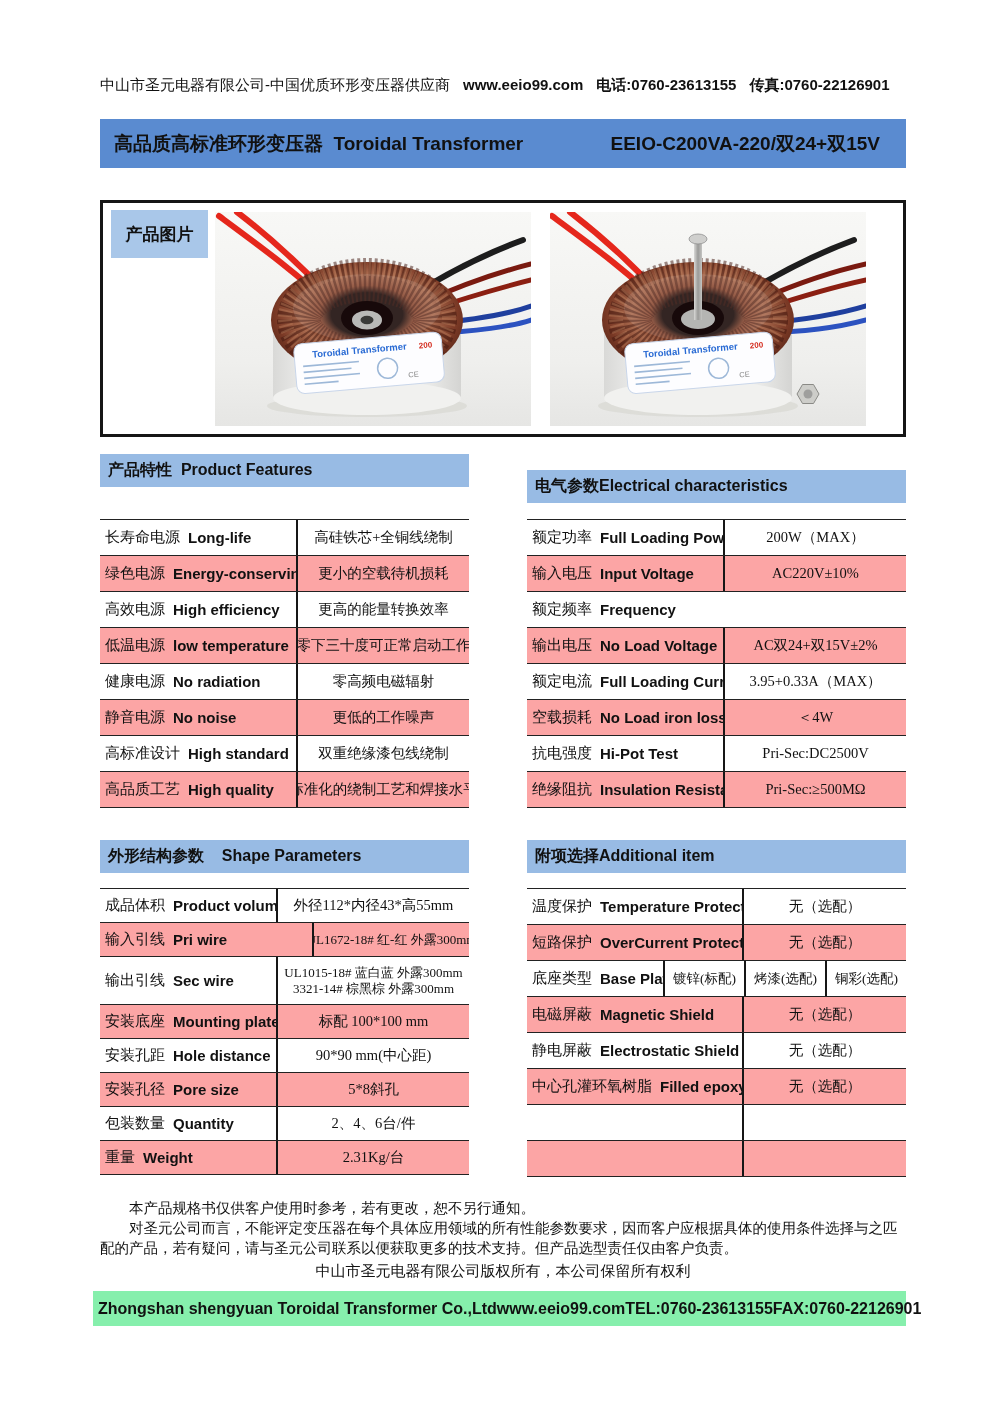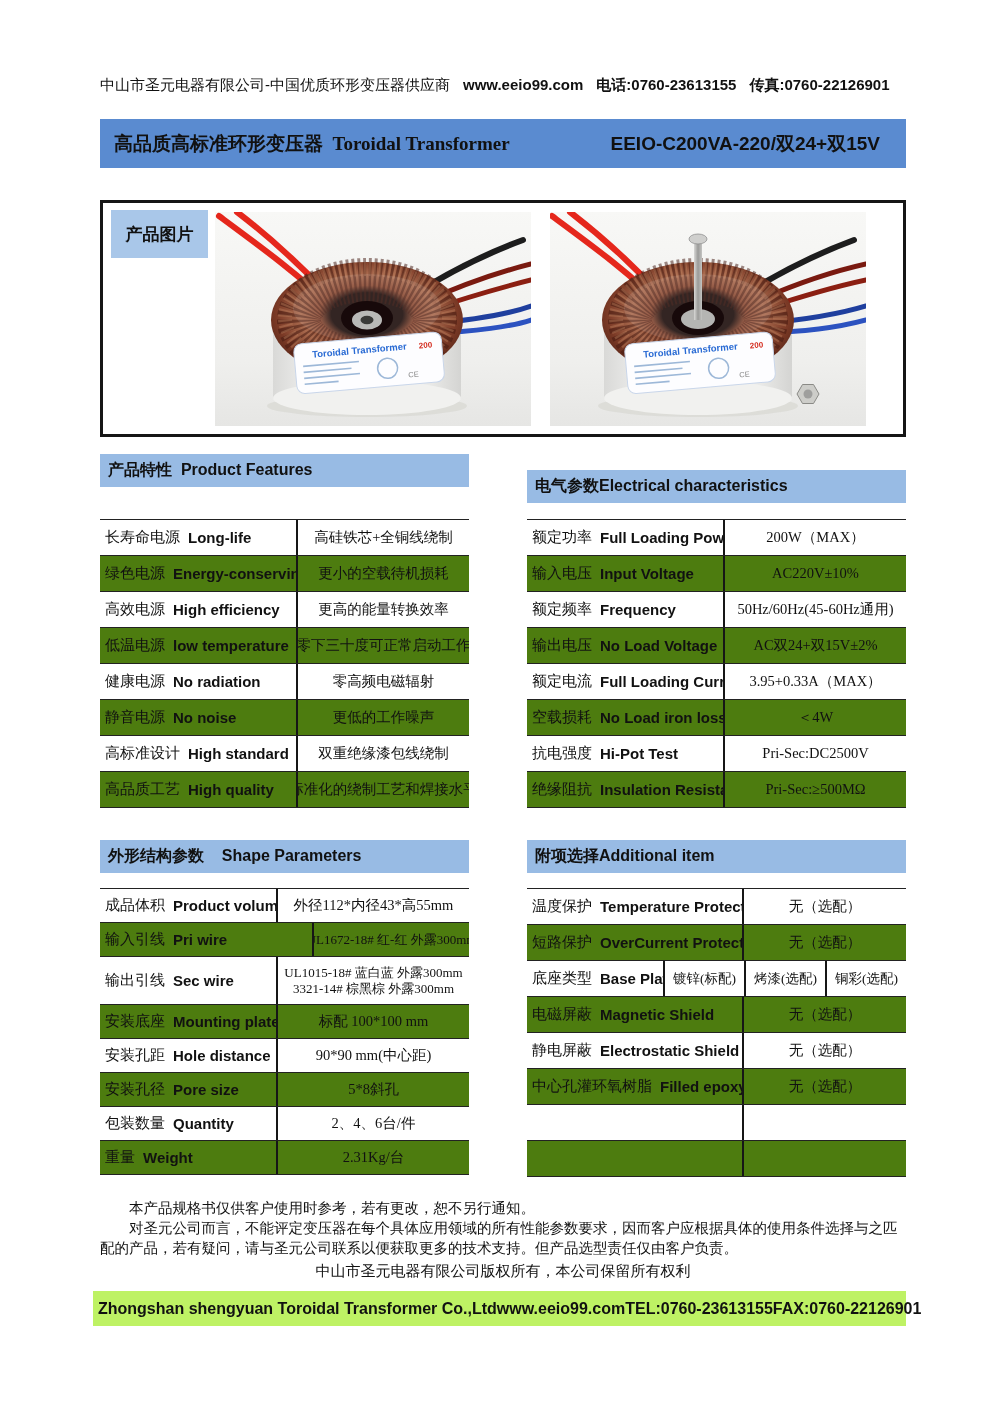--- a/index.html
+++ b/index.html
@@ -9,21 +9,21 @@
   
   .header-line{position:absolute;top:76px;left:100px;width:808px;display:flex;gap:13px;
                align-items:baseline;white-space:nowrap;font-size:15px;}
   .header-line .cjk{font-family:Liberation Sans, sans-serif;}
   .header-line .lat{font-family:"Liberation Sans",sans-serif;font-weight:700;font-size:15px;}
 
   
   .title-bar{position:absolute;top:119px;left:100px;width:806px;height:49px;background:#5a8bd0;
              display:flex;align-items:center;justify-content:space-between;box-sizing:border-box;
              padding:0 26px 0 14px;}
-  .title-bar .t-left{font-family:Liberation Serif, serif;font-weight:700;font-size:19px;white-space:pre;text-align:center;}
+  .title-bar .t-left{font-family:Liberation Sans, sans-serif;font-weight:700;font-size:19px;white-space:pre;text-align:center;}
   .title-bar .t-model{font-family:"Liberation Sans",sans-serif;font-weight:700;font-size:19px;white-space:pre;}
 
   
   .photo-box{position:absolute;top:200px;left:100px;width:806px;height:237px;border:3px solid #161616;
              box-sizing:border-box;background:#ffffff;}
   .photo-label{position:absolute;top:7px;left:8px;width:97px;height:48px;background:#a9c7e9;
                display:flex;align-items:center;justify-content:center;
                font-family:"Liberation Sans",sans-serif;font-weight:700;font-size:17px;}
   .photo{position:absolute;top:9px;width:316px;height:214px;}
   .photo.p1{left:112px;}
@@ -35,21 +35,21 @@
               box-sizing:border-box;padding-left:8px;font-family:"Liberation Sans",sans-serif;
               font-weight:700;font-size:16px;white-space:pre;overflow:hidden;}
   .sh-features{top:454px;left:100px;width:369px;}
   .sh-electrical{top:470px;left:527px;width:379px;}
   .sh-shape{top:840px;left:100px;width:369px;}
   .sh-additional{top:840px;left:527px;width:379px;}
 
   
   .spec-table{position:absolute;border-top:1.5px solid #222;}
   .row{display:flex;align-items:stretch;border-bottom:1.5px solid #222;height:35px;background:#ffffff;}
-  .row.alt{background:#4d7c0f;}
+  .row.alt{background:#fca5a5;}
   .row.tall{height:47px;}
   .row.short{height:33px;}
   .cell-label{display:flex;align-items:center;gap:8px;padding-left:5px;box-sizing:border-box;
               white-space:nowrap;overflow:hidden;flex:0 0 auto;}
   .cell-label .cn{font-family:"Liberation Serif",serif;font-size:15px;}
   .cell-label .en{font-family:"Liberation Sans",sans-serif;font-weight:700;font-size:15px;}
   .cell-value{flex:1;border-left:2px solid #161616;display:flex;align-items:center;justify-content:center;
               text-align:center;font-size:14.5px;font-family:"Liberation Serif",serif;
               padding:0 3px;overflow:hidden;white-space:nowrap;}
   .cell-value.two-line{flex-direction:column;justify-content:center;line-height:1.2;font-size:13px;}
@@ -63,21 +63,21 @@
   .tbl-shape{top:888px;left:100px;width:369px;}
   .tbl-shape .cell-label{width:176px;}
   .tbl-additional{top:888px;left:527px;width:379px;}
   .tbl-additional .cell-label{width:215px;}
   .tbl-additional .row-baseplate .cell-label{width:136px;}
 
   
   .disclaimer{position:absolute;top:1198px;left:100px;width:806px;font-size:14.5px;line-height:1.38;}
   .disclaimer p{margin:0;text-indent:2em;}
   .copyright{position:absolute;top:1262px;left:100px;width:806px;text-align:center;font-size:15px;}
-  .footer-bar{position:absolute;top:1291px;left:93px;width:813px;height:35px;background:#bef264;
+  .footer-bar{position:absolute;top:1291px;left:93px;width:813px;height:35px;background:#86efac;
               display:flex;align-items:center;justify-content:space-between;box-sizing:border-box;
               padding:0 5px;font-family:"Liberation Sans",sans-serif;font-weight:700;font-size:16px;
               white-space:nowrap;}
 </style>
 </head>
 <body>
 
 <div class="page">
 
   <div class="header-line">
@@ -270,21 +270,20 @@
           <span class="cn">输入电压</span>
           <span class="en">Input Voltage</span>
         </div>
       <div class="cell-value">AC220V±10%</div>
     </div>
     <div class="row">
       <div class="cell-label">
           <span class="cn">额定频率</span>
           <span class="en">Frequency</span>
         </div>
-      <div class="cell-value">50Hz/60Hz(45-60Hz通用)</div>
     </div>
     <div class="row alt">
       <div class="cell-label">
           <span class="cn">输出电压</span>
           <span class="en">No Load Voltage</span>
         </div>
       <div class="cell-value">AC双24+双15V±2%</div>
     </div>
     <div class="row">
       <div class="cell-label">

